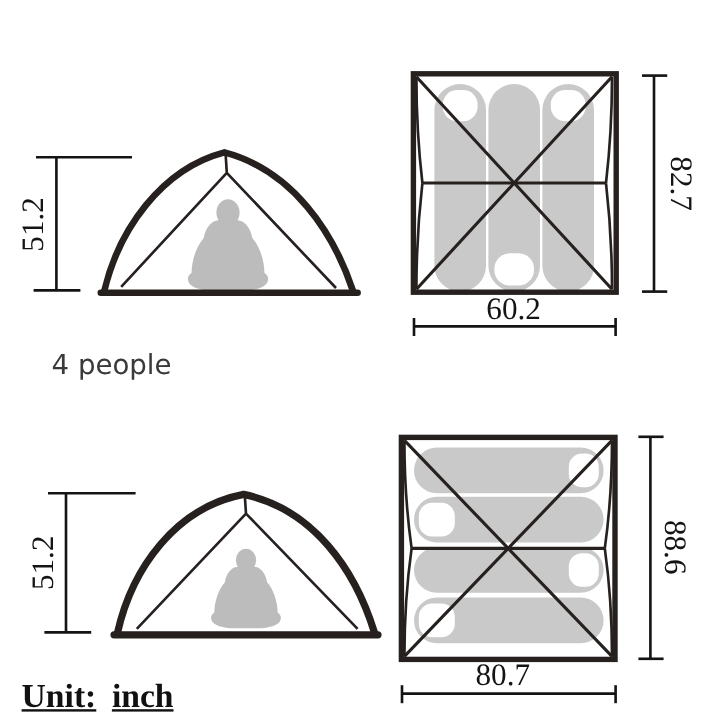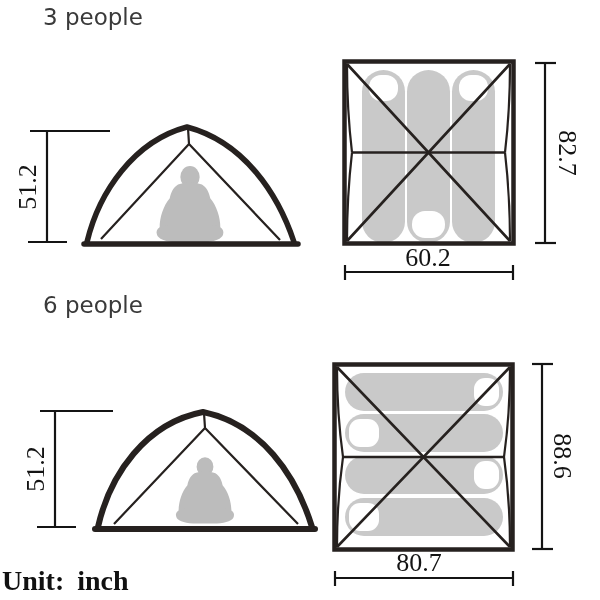--- a/index.html
+++ b/index.html
@@ -130,33 +130,32 @@
       <line x1="335" y1="571" x2="335" y2="586"></line>
       <line x1="513" y1="571" x2="513" y2="586"></line>
     </g>
     <g stroke="#141414" stroke-width="2.2">
       <line x1="542" y1="364" x2="542" y2="549"></line>
       <line x1="532" y1="364" x2="553" y2="364"></line>
       <line x1="532" y1="549" x2="553" y2="549"></line>
     </g>
   </svg>
 
-  <div class="txt sec-label" style="left:43px;top:4px;">3 people</div>
 
   <div class="txt dim rot-ccw" style="left:28px;top:187px;">51.2</div>
 
   <div class="txt dim" style="left:428px;top:258px;">60.2</div>
 
   <div class="txt dim rot-cw" style="left:567px;top:153px;">82.7</div>
 
-  <div class="txt sec-label" style="left:43px;top:292px;">6 people</div>
+  <div class="txt sec-label" style="left:43px;top:292px;">4 people</div>
 
   <div class="txt dim rot-ccw" style="left:36px;top:469px;">51.2</div>
 
   <div class="txt dim" style="left:419px;top:563px;">80.7</div>
 
   <div class="txt dim rot-cw" style="left:562px;top:456px;">88.6</div>
 
-  <div class="txt unit" style="left:2px;top:565px;">
+  <div class="txt unit" style="left:18px;top:565px;text-decoration:underline;">
     <span>Unit:</span><span class="unit-value">inch</span>
   </div>
 
 </div>
 
 </body></html>

